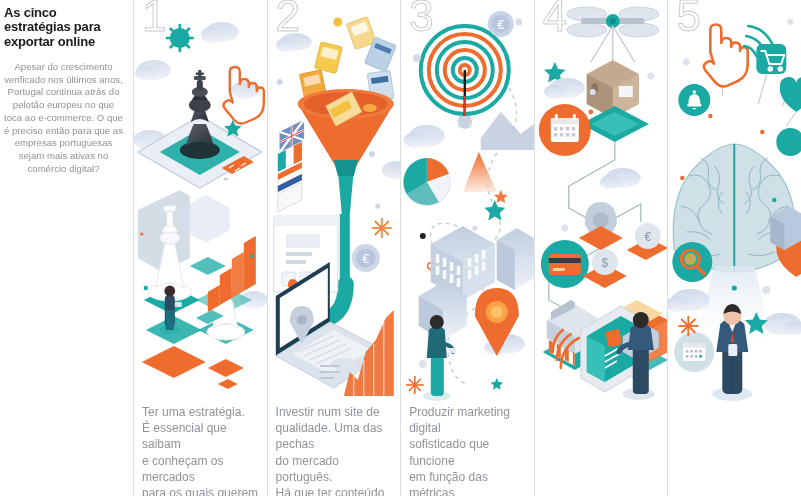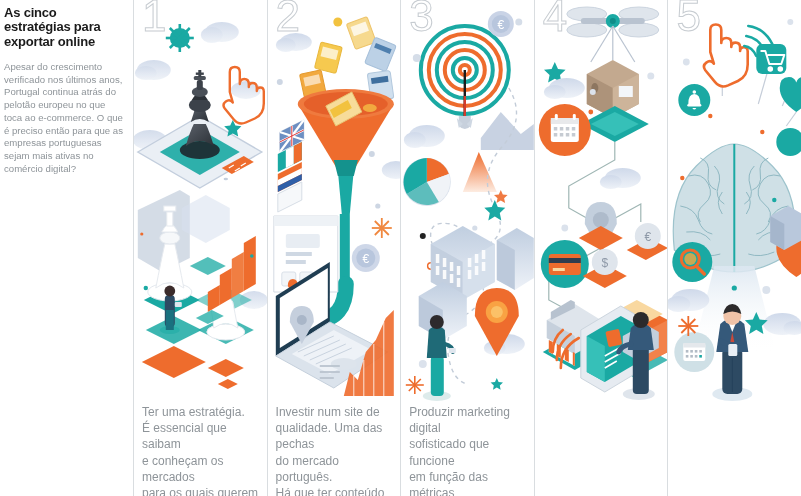--- a/index.html
+++ b/index.html
@@ -29,20 +29,21 @@
     font-weight: bold;
     line-height: 1.10;
     color: #1b1b1b;
     letter-spacing: -0.2px;
     margin-bottom: 12px;
   }
   .intro-body {
     font-size: 9.6px;
     line-height: 1.33;
     color: #8e9499;
+    text-align: center;
   }
 
   
   .col {
     position: relative;
     flex: 1 1 0;
     border-left: 1px solid #d9dde0;
     overflow: hidden;
     background: #ffffff;
   }

